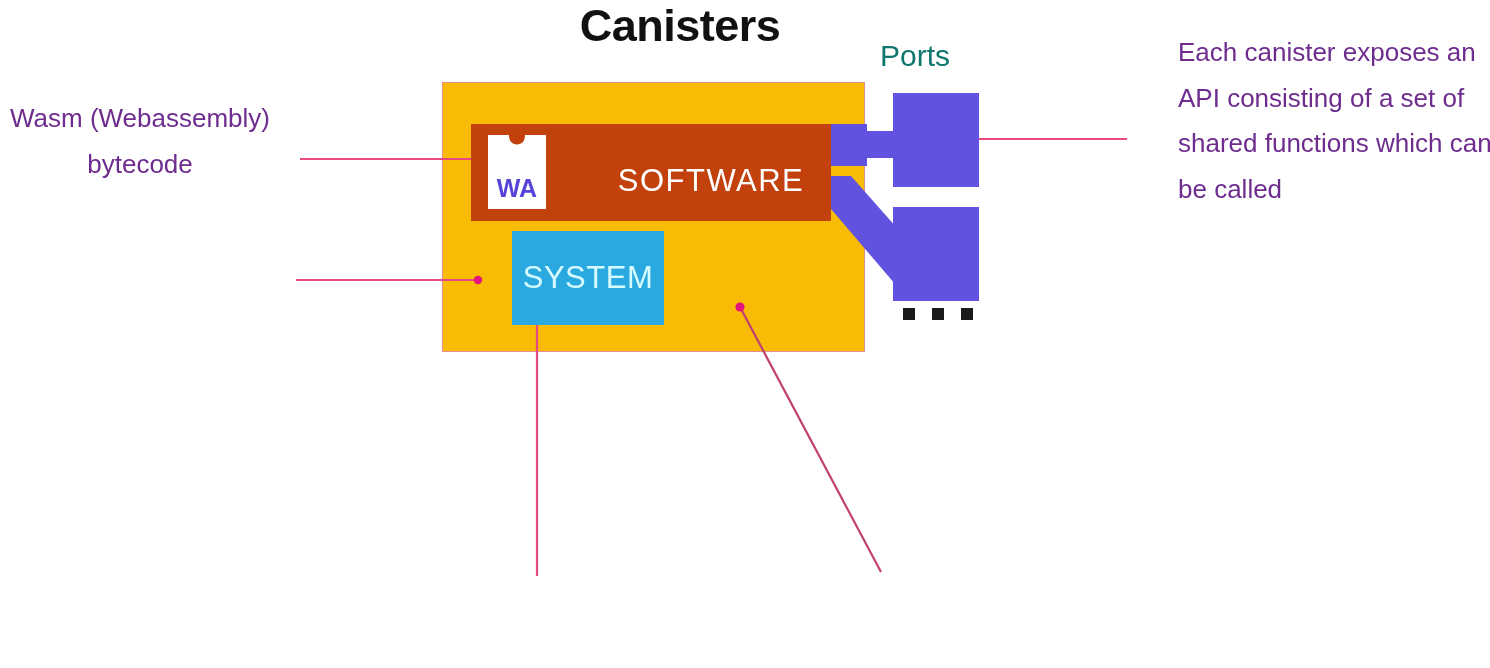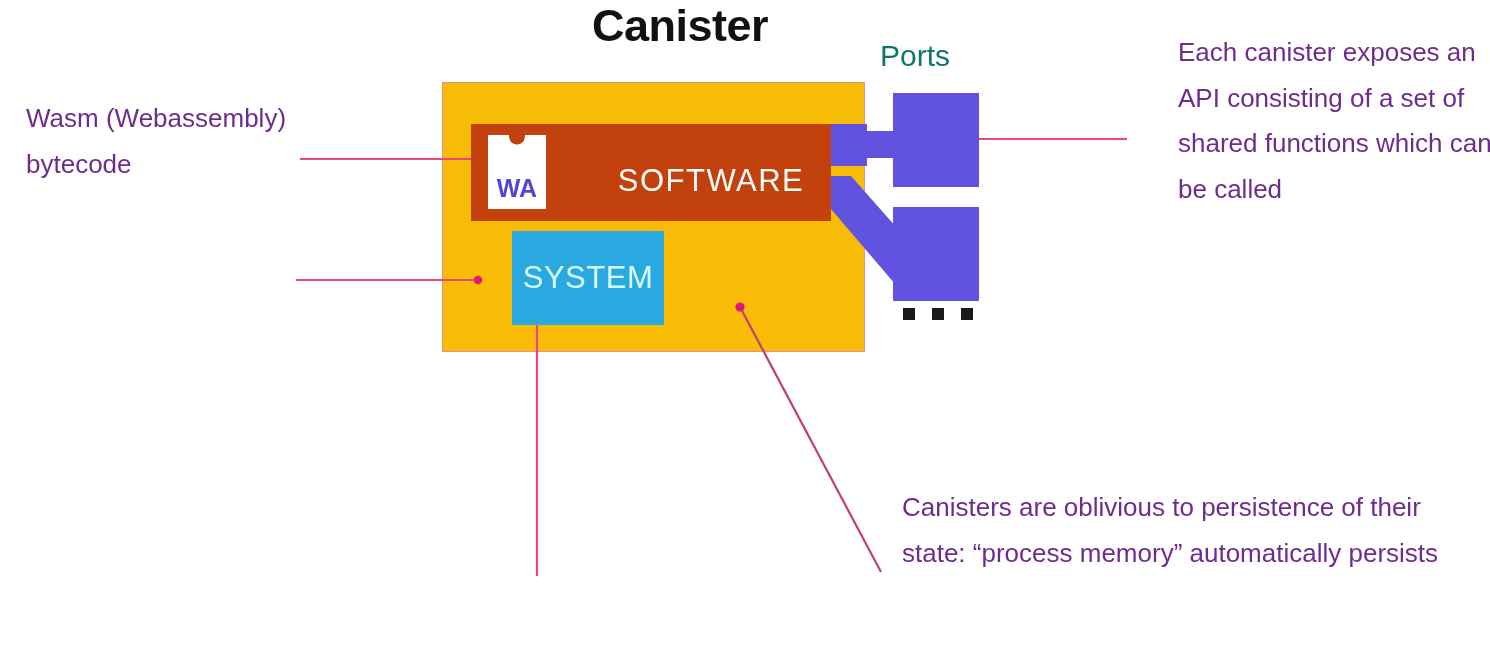--- a/index.html
+++ b/index.html
@@ -152,24 +152,24 @@
 
   
   .annot {
     position: absolute;
     color: #6e2d8e;
     font-size: 26px;
     line-height: 1.75;
     font-weight: 500;
   }
   #annot-wasm {
-    left: 26px;
+    left: 4px;
     top: 96px;
     width: 272px;
-    text-align: left;
+    text-align: center;
   }
   #annot-state {
     left: 20px;
     top: 263px;
     width: 272px;
     text-align: right;
   }
   #annot-api {
     left: 1141px;
     top: 30px;
@@ -188,21 +188,21 @@
     top: 485px;
     width: 560px;
     text-align: left;
   }
 </style>
 </head>
 <body>
 
 <div id="stage">
 
-  <div id="canister-title">Canister</div>
+  <div id="canister-title">Canisters</div>
   <div id="ports-title">Ports</div>
 
   <div id="canister-box"></div>
 
   <svg id="connector-svg" viewBox="0 0 1490 668">
 
     <g>
       <path d="M 831 124 L 867 124 L 867 131 L 893 131 L 893 158 L 867 158 L 867 166 L 831 166 Z" fill="#6153e0"></path>
 
       <path d="M 831 184 L 831 207 L 893 281 L 893 254 L 944 254 L 944 240 L 893 240 L 893 226 L 856 182 Z" fill="#6153e0" opacity="0"></path>
@@ -248,15 +248,14 @@
   <div class="port-box" id="port-1"></div>
   <div class="port-box" id="port-2"></div>
   <div id="port-ellipsis">
     <span class="ellipsis-dot"></span>
     <span class="ellipsis-dot"></span>
     <span class="ellipsis-dot"></span>
   </div>
 
   <div class="annot" id="annot-wasm">Wasm (Webassembly) bytecode</div>
   <div class="annot" id="annot-api">Each canister exposes an API consisting of a set of shared functions which can be called</div>
-  <div class="annot" id="annot-memory">Canisters are oblivious to persistence of their state: “process memory” automatically persists</div>
 
 </div>
 
 </body></html>

